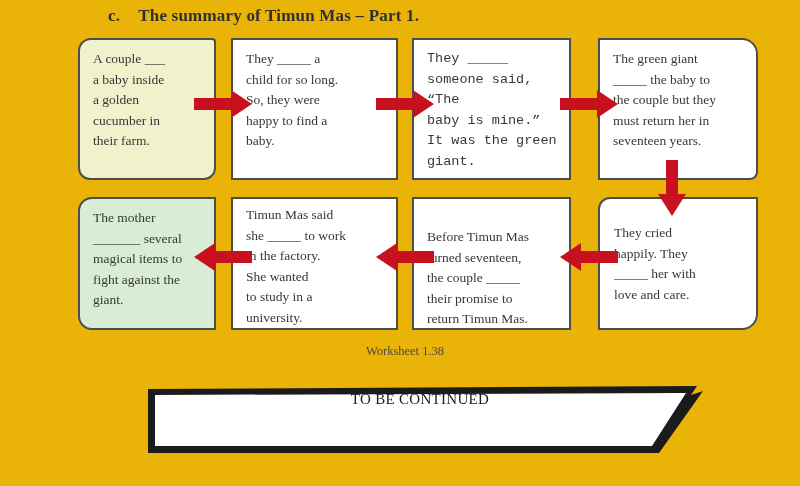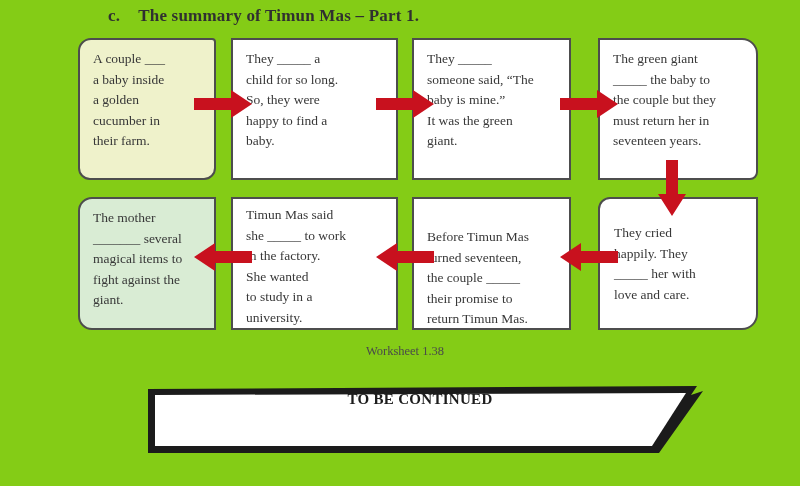--- a/index.html
+++ b/index.html
@@ -4,56 +4,56 @@
 <style>
   :root{
     --arrow-red:#c8111e;
     --border-dark:#4d4d4d;
     --box1-fill:#eff2cb;
     --box5-fill:#d9ecd4;
     --ink:#383838;
   }
   html,body{margin:0;padding:0;background:#fff;}
   .page{
-    position:relative;width:800px;height:486px;background:#84cc16;overflow:hidden;
+    position:relative;width:800px;height:486px;background:#eab308;overflow:hidden;
     font-family:"Liberation Serif","DejaVu Serif",serif;color:var(--ink);
   }
   .title{
     position:absolute;left:108px;top:6px;font-size:17px;font-weight:700;color:#303030;
     letter-spacing:.2px;
   }
   .title .marker{display:inline-block;margin-right:18px;}
   .fbox{
     position:absolute;box-sizing:border-box;border:2px solid var(--border-dark);
     background:#fff;font-size:13.5px;line-height:1.52;white-space:pre-line;
     padding:9px 5px 0 13px;color:var(--ink);
   }
   .b1{left:78px;top:38px;width:138px;height:142px;background:var(--box1-fill);
       border-radius:13px 4px 12px 12px;}
   .b2{left:231px;top:38px;width:167px;height:142px;}
-  .b3{left:412px;top:38px;width:159px;height:142px;}
+  .b3{left:412px;top:38px;width:159px;height:142px;font-family:Liberation Mono, monospace;}
   .b4{left:598px;top:38px;width:160px;height:142px;border-radius:0 16px 8px 0;}
   .b5{left:78px;top:197px;width:138px;height:133px;background:var(--box5-fill);
       border-radius:14px 0 0 14px;}
   .b6{left:231px;top:197px;width:167px;height:133px;padding-top:6px;}
   .b7{left:412px;top:197px;width:159px;height:133px;padding-top:28px;}
   .b8{left:598px;top:197px;width:160px;height:133px;border-radius:12px 0 16px 0;
       padding-top:24px;padding-left:14px;}
   .arrow{position:absolute;width:58px;height:30px;}
   .arrow svg,.darrow svg{display:block;width:100%;height:100%;}
   .ar1{left:194px;top:89px;} .ar2{left:376px;top:89px;} .ar3{left:560px;top:89px;}
   .al1{left:194px;top:242px;} .al2{left:376px;top:242px;} .al3{left:560px;top:242px;}
   .darrow{position:absolute;left:657px;top:160px;width:30px;height:56px;}
   .caption{
     position:absolute;left:105px;top:344px;width:600px;text-align:center;
     font-size:12.5px;color:#4a4a4a;
   }
   .banner-svg{position:absolute;left:140px;top:382px;width:575px;height:85px;}
   .banner-text{position:absolute;left:150px;top:391px;width:540px;text-align:center;}
-  .banner-line1{font-size:15px;font-weight:700;color:#1c1c1c;letter-spacing:.3px;}
+  .banner-line1{font-size:15px;font-weight:400;color:#1c1c1c;letter-spacing:.3px;}
   .banner-line2{font-size:15.5px;color:#2a2a2a;margin-top:3px;}
 </style>
 </head>
 <body>
 
 <div class="page">
 
   <div class="title">
     <span class="marker">c.</span><span>The summary of Timun Mas – Part 1.</span>
   </div>

